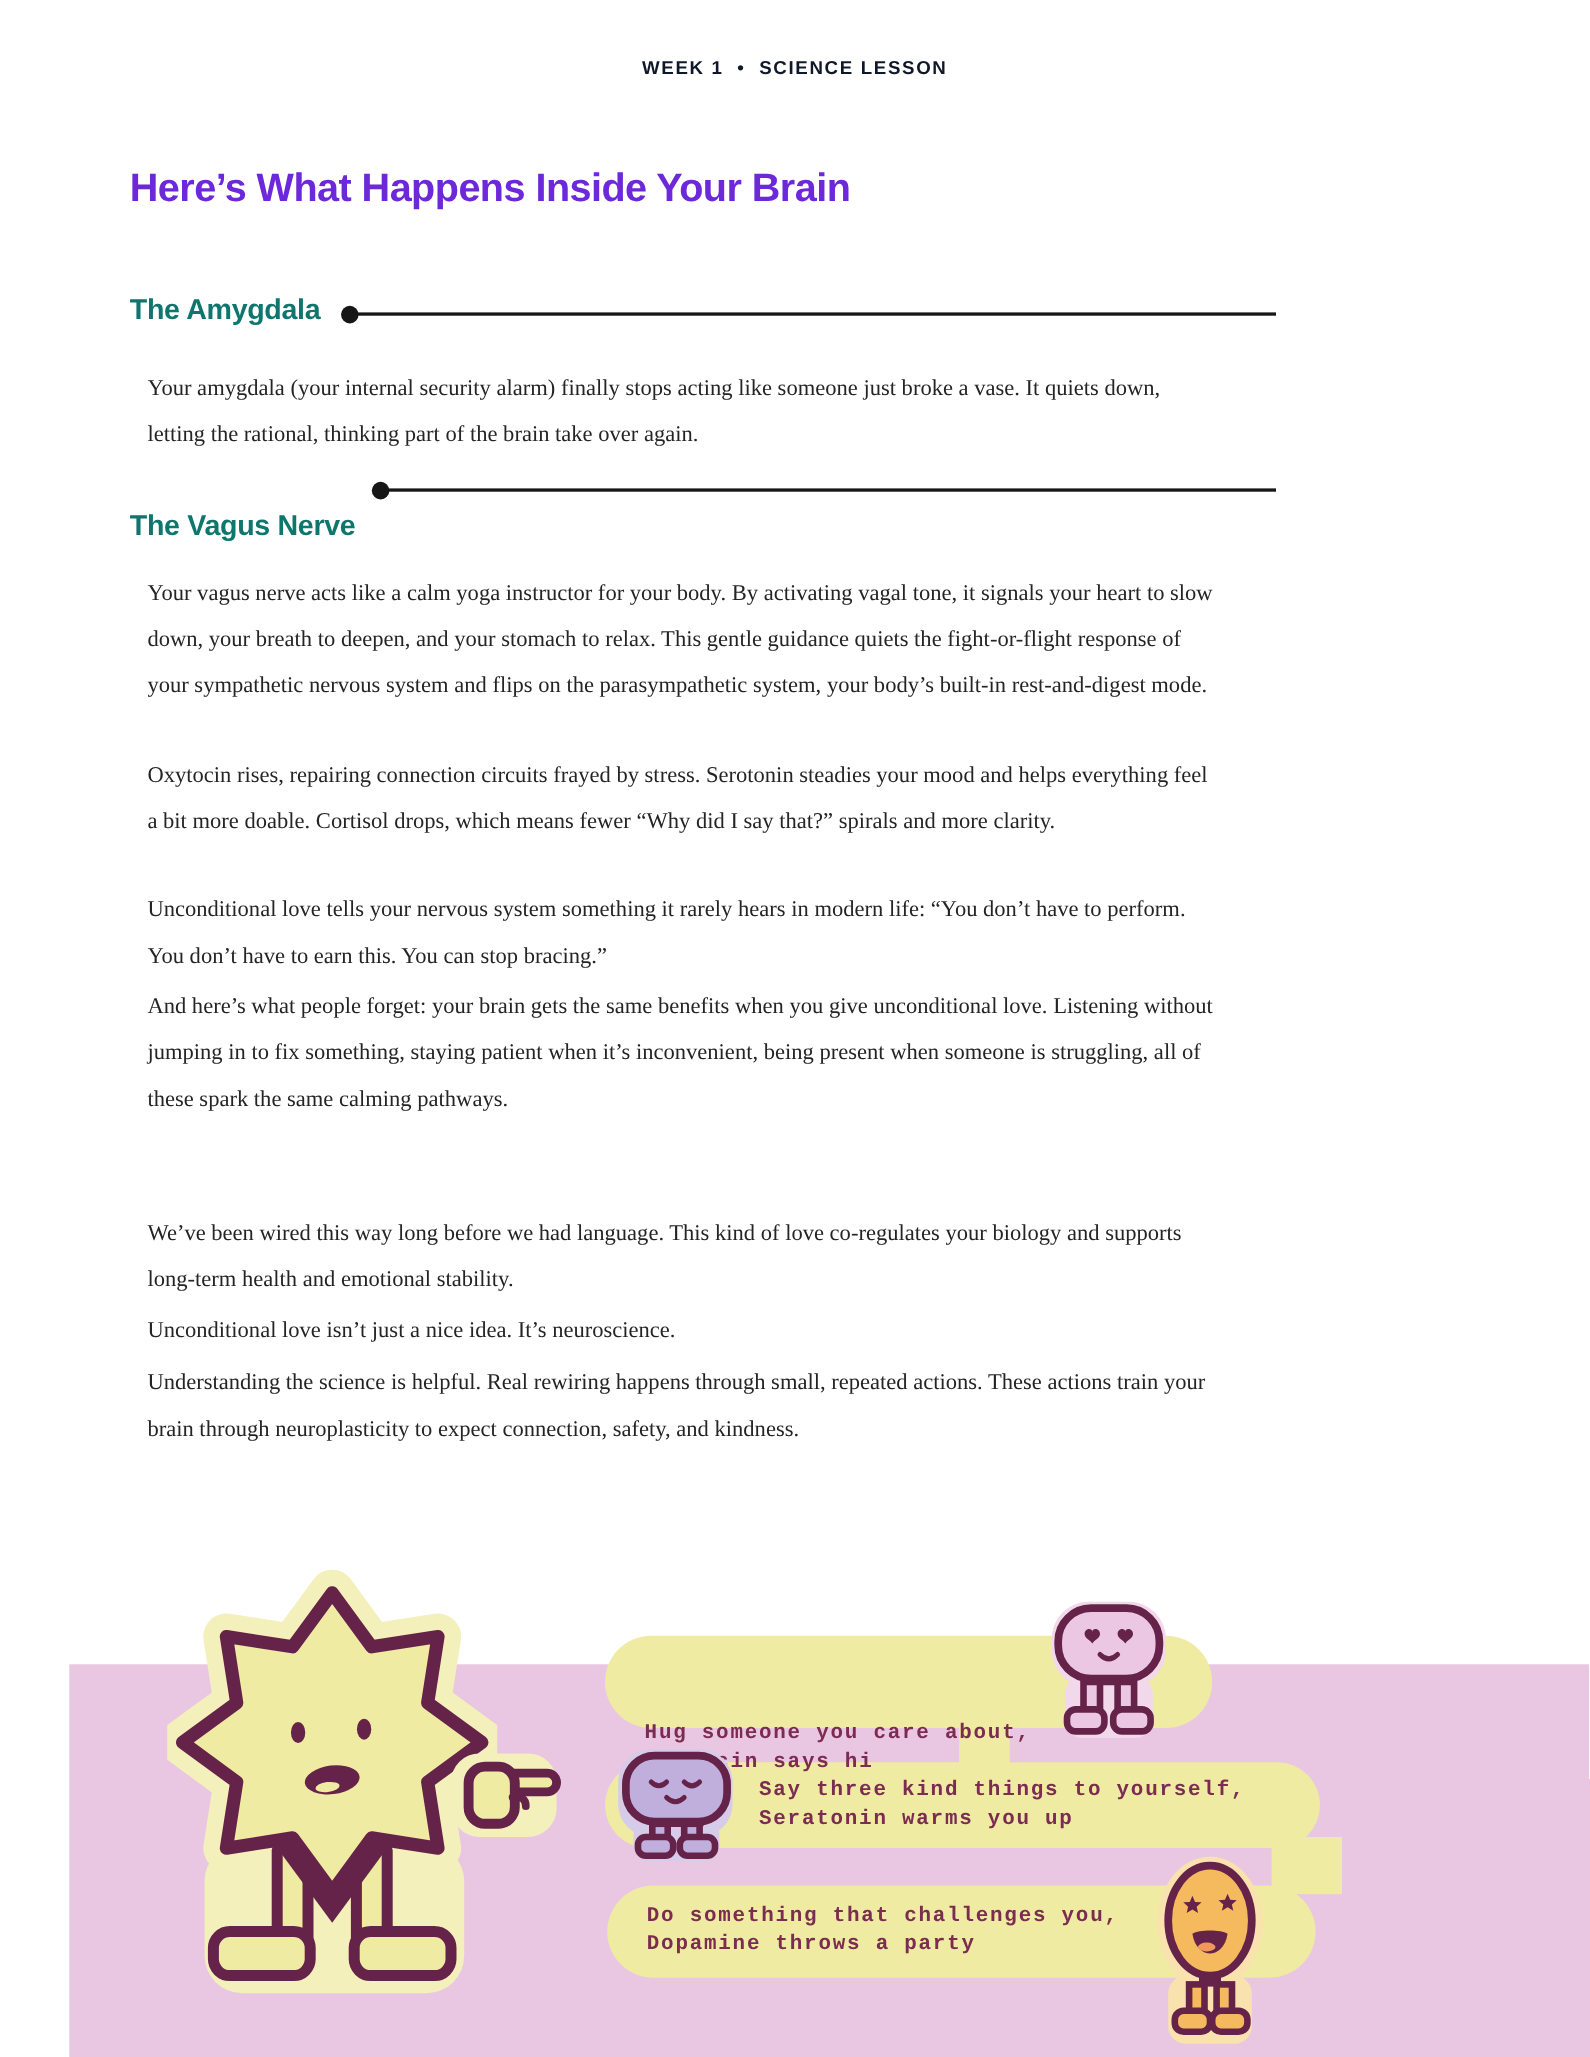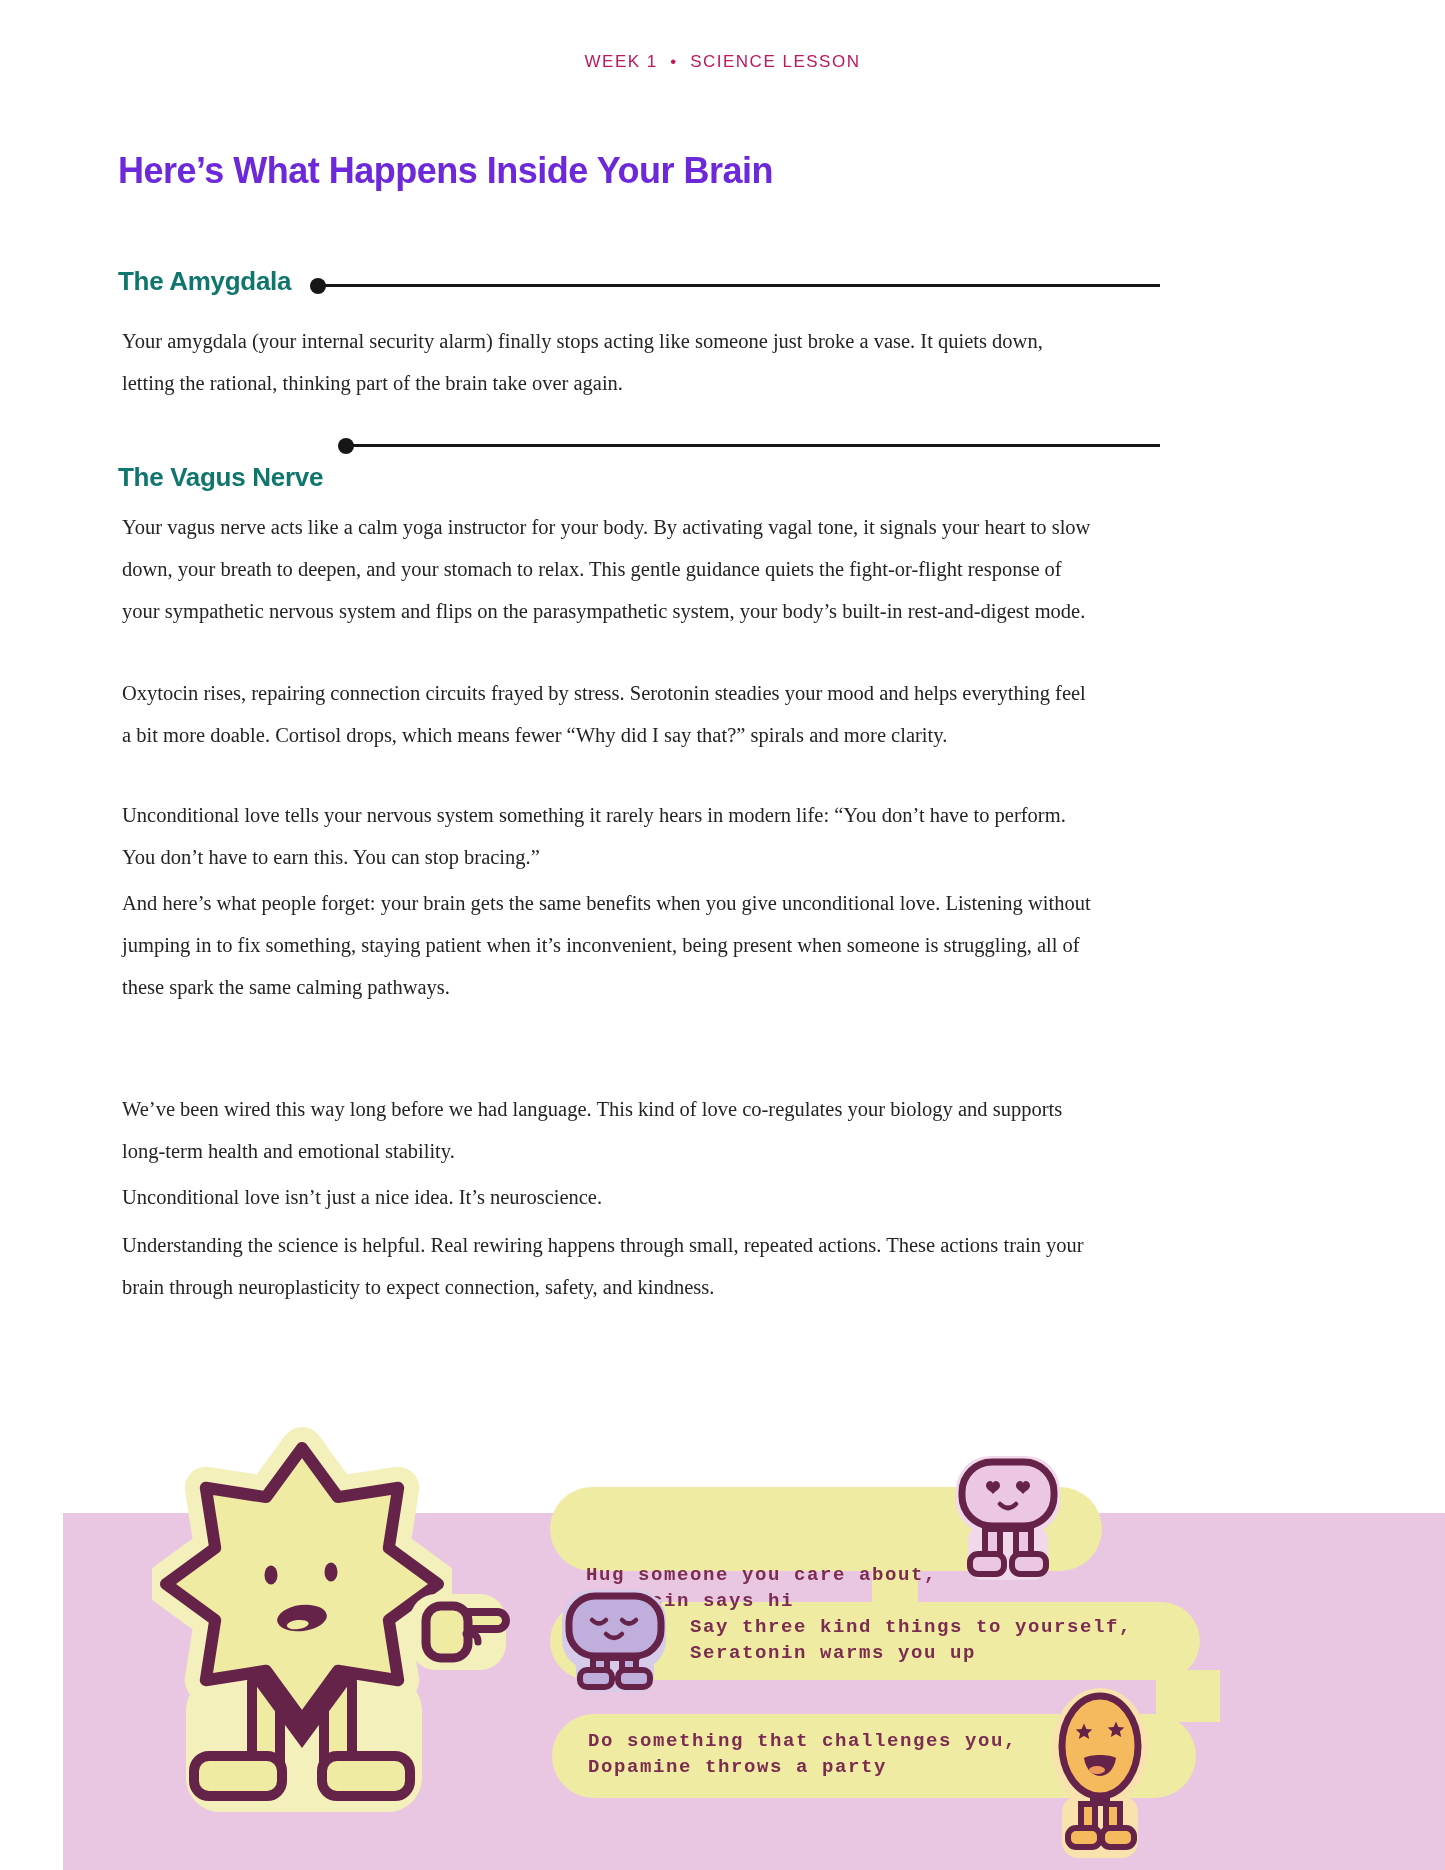--- a/index.html
+++ b/index.html
@@ -1,26 +1,26 @@
 <!DOCTYPE html>
 <html><head>
 <meta charset="utf-8">
 <style>
   html,body{margin:0;padding:0;background:#ffffff;}
   .page{position:relative;width:1445px;height:1870px;background:#ffffff;overflow:hidden;
         font-family:"Liberation Sans",sans-serif;}
   .eyebrow{position:absolute;left:0;top:52px;width:100%;text-align:center;
-           font-size:17px;font-weight:400;letter-spacing:1.5px;color:#be185d;white-space:pre;}
+           font-size:17px;font-weight:700;letter-spacing:1.5px;color:#0f172a;white-space:pre;}
   .title{position:absolute;left:118px;top:150px;margin:0;font-size:36px;font-weight:700;
          letter-spacing:-0.5px;color:#6d28d9;}
   .sec-heading{position:absolute;left:118px;margin:0;font-size:26px;font-weight:600;
                letter-spacing:-0.3px;color:#0f766e;}
   .rule{position:absolute;height:3px;background:#161616;}
   .rule-dot{position:absolute;width:16px;height:16px;border-radius:50%;background:#161616;}
-  .body-p{position:absolute;left:118px;width:975px;margin:4px;
+  .body-p{position:absolute;left:118px;width:975px;margin:16px;
           font-family:"Liberation Serif",serif;font-size:20.5px;line-height:42px;color:#242424;}
   
   .pink-band{position:absolute;left:63px;top:1513px;width:1382px;height:357px;background:#e9c7e2;}
   .bubble{position:absolute;background:#efeba3;border-radius:42px;}
   .connector{position:absolute;background:#efeba3;}
   .bubble-text{position:absolute;font-family:"Liberation Mono",monospace;font-size:19px;
                line-height:26px;font-weight:700;letter-spacing:1.6px;color:#7b2c50;white-space:nowrap;}
   .char{position:absolute;}
 </style>
 </head>

